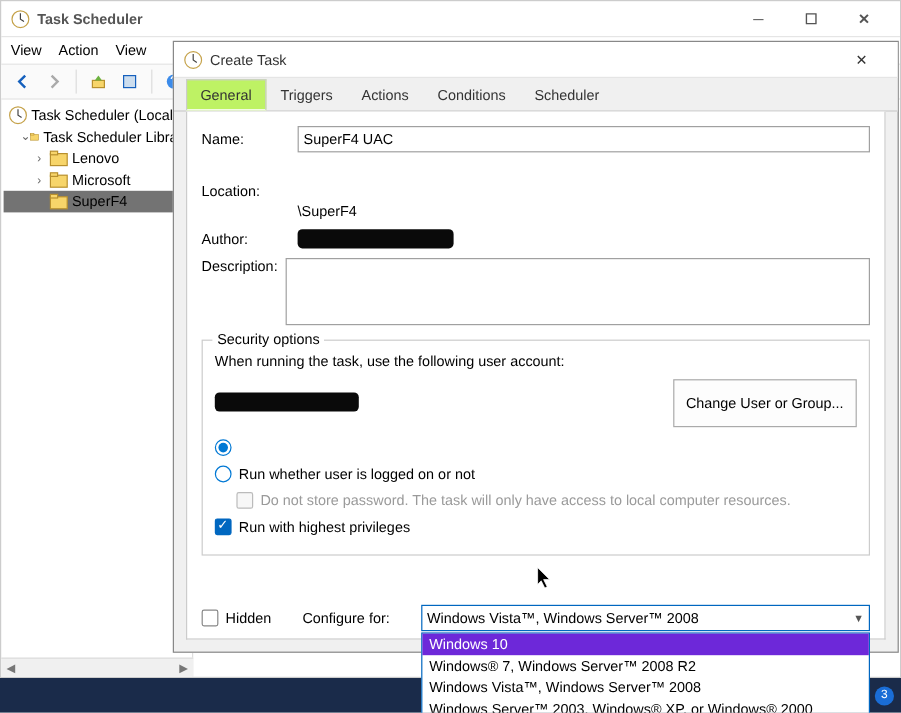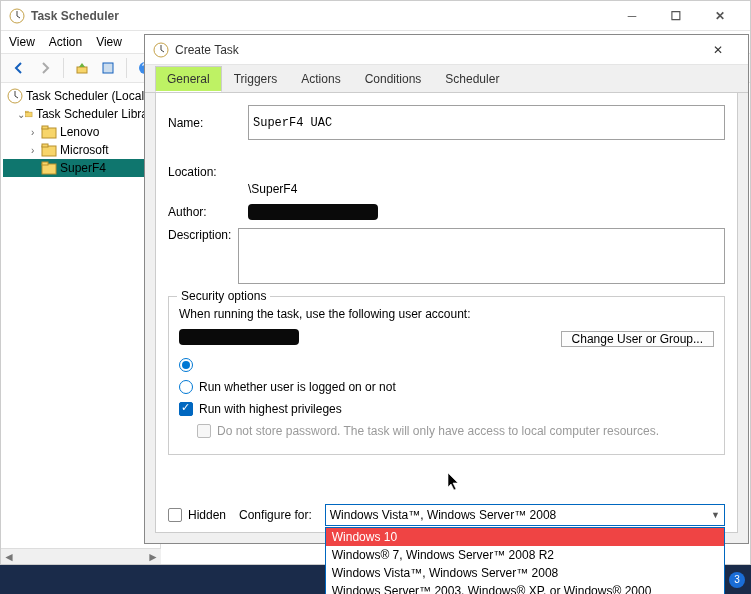--- a/index.html
+++ b/index.html
@@ -14,61 +14,61 @@
 .menubar { height: 22px; display: flex; align-items: center; padding: 0 8px; gap: 14px; }
 .menubar span { color: #000; }
 .toolbar { height: 30px; display: flex; align-items: center; padding: 0 6px; gap: 2px; border-top: 1px solid #e5e5e5; border-bottom: 1px solid #e5e5e5; background: #fafafa; }
 .toolbar .tbtn { width: 24px; height: 24px; display: flex; align-items: center; justify-content: center; border: 1px solid transparent; }
 .toolbar .sep { width: 1px; height: 20px; background: #ddd; margin: 0 4px; }
 .main-body { display: flex; height: calc(100% - 82px); }
 .tree { width: 160px; border-right: 1px solid #ddd; padding: 4px 2px; overflow: hidden; }
 .tree-row { display: flex; align-items: center; height: 18px; padding-left: 4px; white-space: nowrap; }
 .tree-row .twist { width: 10px; display: inline-block; color: #666; font-size: 10px; }
 .tree-row .ficon { width: 16px; height: 16px; margin-right: 3px; }
-.tree-row.sel { background: #0f766e; }
+.tree-row.sel { background: #737373; }
 .tree-indent1 { padding-left: 14px; }
 .tree-indent2 { padding-left: 28px; }
 .hscroll { position: absolute; bottom: 0; left: 0; width: 160px; height: 16px; background: #f0f0f0; border-top: 1px solid #ddd; display:flex; align-items:center; }
 .hscroll .arrow { width: 16px; height: 14px; display:flex; align-items:center; justify-content:center; color:#777; }
 
 
 .dialog { position: absolute; top: 34px; left: 144px; width: 605px; height: 510px; background: #f0f0f0; border: 1px solid #888; z-index: 10; }
 .dlg-titlebar { height: 30px; background: #fff; display: flex; align-items: center; padding: 0 8px; border-bottom: 1px solid #e5e5e5; }
 .dlg-titlebar .title { flex: 1; color: #333; }
 .dlg-titlebar .close { width: 44px; height: 28px; display:flex; align-items:center; justify-content:center; color:#333; }
 .tabstrip { height: 28px; display: flex; align-items: flex-end; padding: 0 10px; background: #f0f0f0; border-bottom: 1px solid #ccc; }
 .tab { padding: 5px 11px; color: #333; border: 1px solid transparent; }
 .tab.active { background: #bef264; border: 1px solid #ccc; border-bottom: 1px solid #fff; }
 .tab-panel { background: #fff; margin: 0 10px 10px 10px; border: 1px solid #ccc; border-top: none; height: 440px; padding: 12px 12px; position: relative; }
 .form-row { display: flex; align-items: center; margin-bottom: 8px; }
 .form-row .lbl { width: 80px; color: #000; }
-.form-row input[type=text] { flex: 1; height: 35px; border: 1px solid #a0a0a0; padding: 0 4px; font-size: 12px; font-family: Liberation Mono, monospace; }
+.form-row input[type=text] { flex: 1; height: 22px; border: 1px solid #a0a0a0; padding: 0 4px; font-size: 12px; }
 .form-row .val { color: #000; margin-top: 34px; }
 .redacted { display:inline-block; width: 130px; height: 16px; background: #0a0a0a; border-radius: 4px; }
 .desc-area { width: 100%; height: 56px; border: 1px solid #a0a0a0; background: #fff; }
 .group { border: 1px solid #ccc; margin-top: 12px; padding: 10px 10px 8px 10px; position: relative; }
 .group .legend { position: absolute; top: -8px; left: 8px; background: #fff; padding: 0 4px; color: #000; }
 .sec-text { margin-bottom: 8px; color: #000; }
 .user-row { display: flex; align-items: center; gap: 10px; margin-bottom: 10px; }
 .user-val { flex: 1; }
-.btn { height: 16px; padding: 0 10px; background: #fdfdfd; border: 1px solid #aaa; color: #000; }
+.btn { height: 40px; padding: 0 10px; background: #fdfdfd; border: 1px solid #aaa; color: #000; }
 .radio-row, .check-row { display: flex; align-items: center; gap: 6px; margin-bottom: 8px; }
 .radio { width: 14px; height: 14px; border: 1px solid #0078d4; border-radius: 50%; position: relative; }
 .radio.checked::after { content:''; position:absolute; top:2px; left:2px; width:8px; height:8px; border-radius:50%; background:#0078d4; }
 .check { width: 14px; height: 14px; border: 1px solid #888; border-radius: 2px; position: relative; }
 .check.disabled { border-color: #bbb; background: #f7f7f7; }
 .check.checked { background: #0067c0; border-color: #0067c0; }
 .check.checked::after { content:'✓'; color:#fff; position:absolute; top:-2px; left:1px; font-size:11px; }
 .dim { color: #9a9a9a; }
-.bottom-row { display: flex; align-items: center; gap: 13px; position: absolute; left: 12px; right: 12px; bottom: 6px; }
+.bottom-row { display: flex; align-items: center; gap: 26px; position: absolute; left: 12px; right: 12px; bottom: 6px; }
 .combo { flex: 1; height: 22px; border: 1px solid #0067c0; background: #fff; display: flex; align-items: center; padding: 0 4px; position: relative; }
 .combo .caret { margin-left: auto; color: #555; font-size: 9px; }
 .dropdown { position: absolute; top: 22px; left: -1px; right: -1px; background: #fff; border: 1px solid #0067c0; z-index: 50; }
 .dropdown .opt { padding: 2px 6px; color: #000; }
-.dropdown .opt.hl { background: #ef4444; color: #fff; }
+.dropdown .opt.hl { background: #6d28d9; color: #fff; }
 .cursor { position: absolute; pointer-events: none; z-index: 100; }
 
 
 .taskbar { position: absolute; bottom: 0; left: 0; right: 0; height: 29px; background: #1a2b4a; display: flex; align-items: center; color: #fff; padding: 0 6px; font-size: 11px; }
 .taskbar .spacer { flex: 1; }
 .taskbar .tray { display: flex; align-items: center; gap: 10px; }
 .taskbar .clock { text-align: right; line-height: 12px; }
 .taskbar .pill { width: 16px; height: 16px; border-radius: 50%; background: #1a6dd6; display:flex; align-items:center; justify-content:center; font-size:10px; }
 </style>
 </head>
@@ -213,27 +213,27 @@
         <div class="user-val"><span class="redacted" style="width:120px"></span></div>
         <button class="btn">Change User or Group...</button>
       </div>
       <div class="radio-row">
         <span class="radio checked"></span>
       </div>
       <div class="radio-row">
         <span class="radio"></span>
         <span>Run whether user is logged on or not</span>
       </div>
+      <div class="check-row" style="margin-left:18px">
+        <span class="check disabled"></span>
+        <span class="dim">Do not store password.  The task will only have access to local computer resources.</span>
+      </div>
       <div class="check-row">
         <span class="check checked"></span>
         <span>Run with highest privileges</span>
-      </div>
-      <div class="check-row" style="margin-left:18px">
-        <span class="check disabled"></span>
-        <span class="dim">Do not store password.  The task will only have access to local computer resources.</span>
       </div>
     </div>
 
     <div class="bottom-row">
       <div class="check-row" style="margin:0">
         <span class="check"></span>
         <span>Hidden</span>
       </div>
       <span>Configure for:</span>
       <div class="combo">

